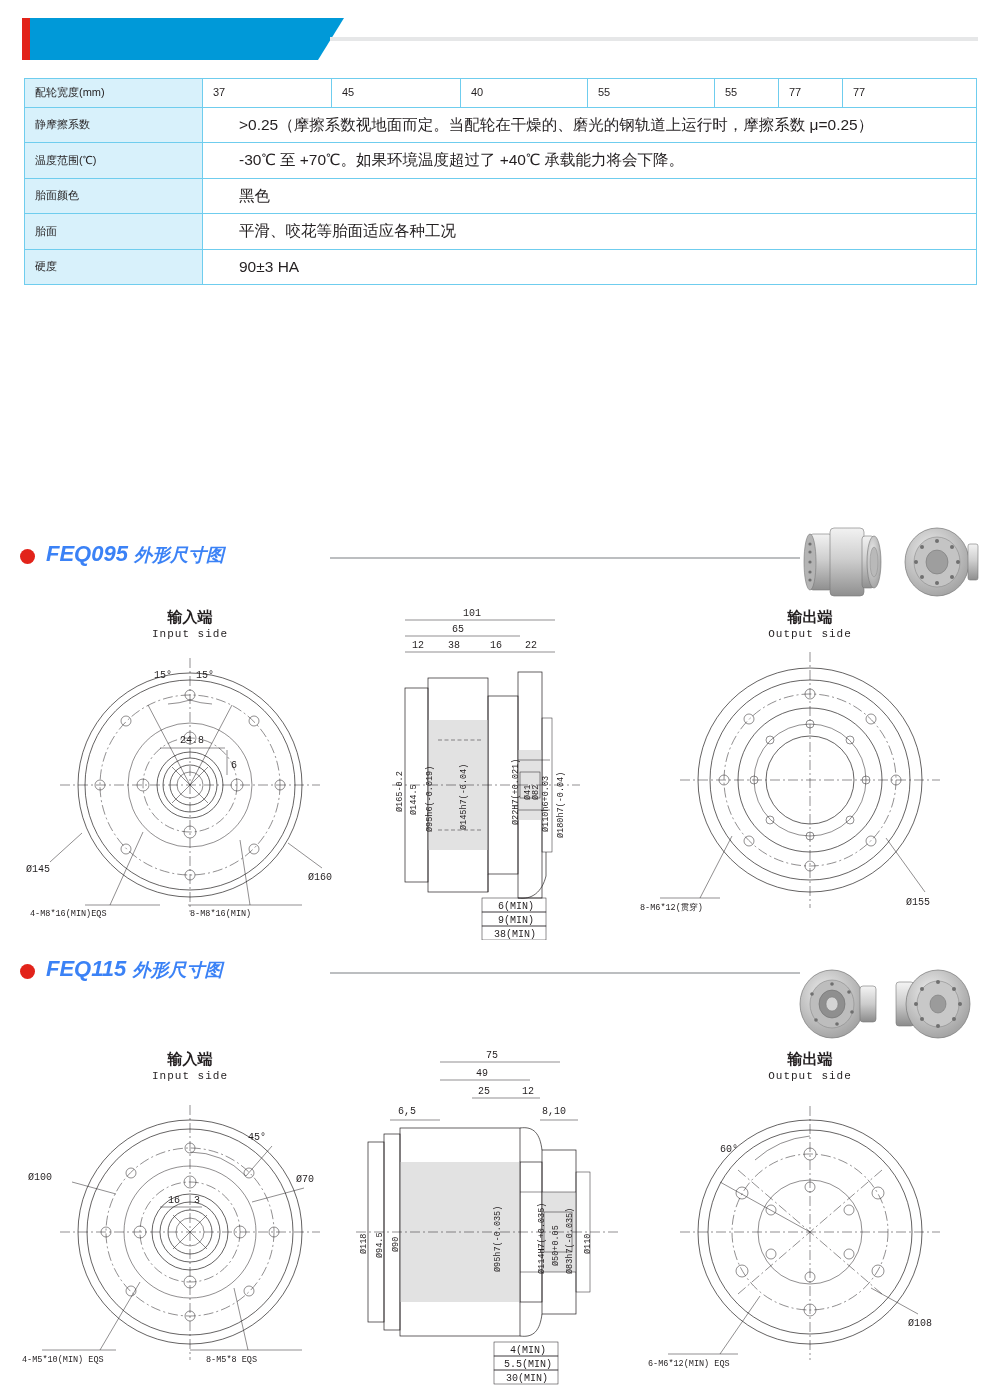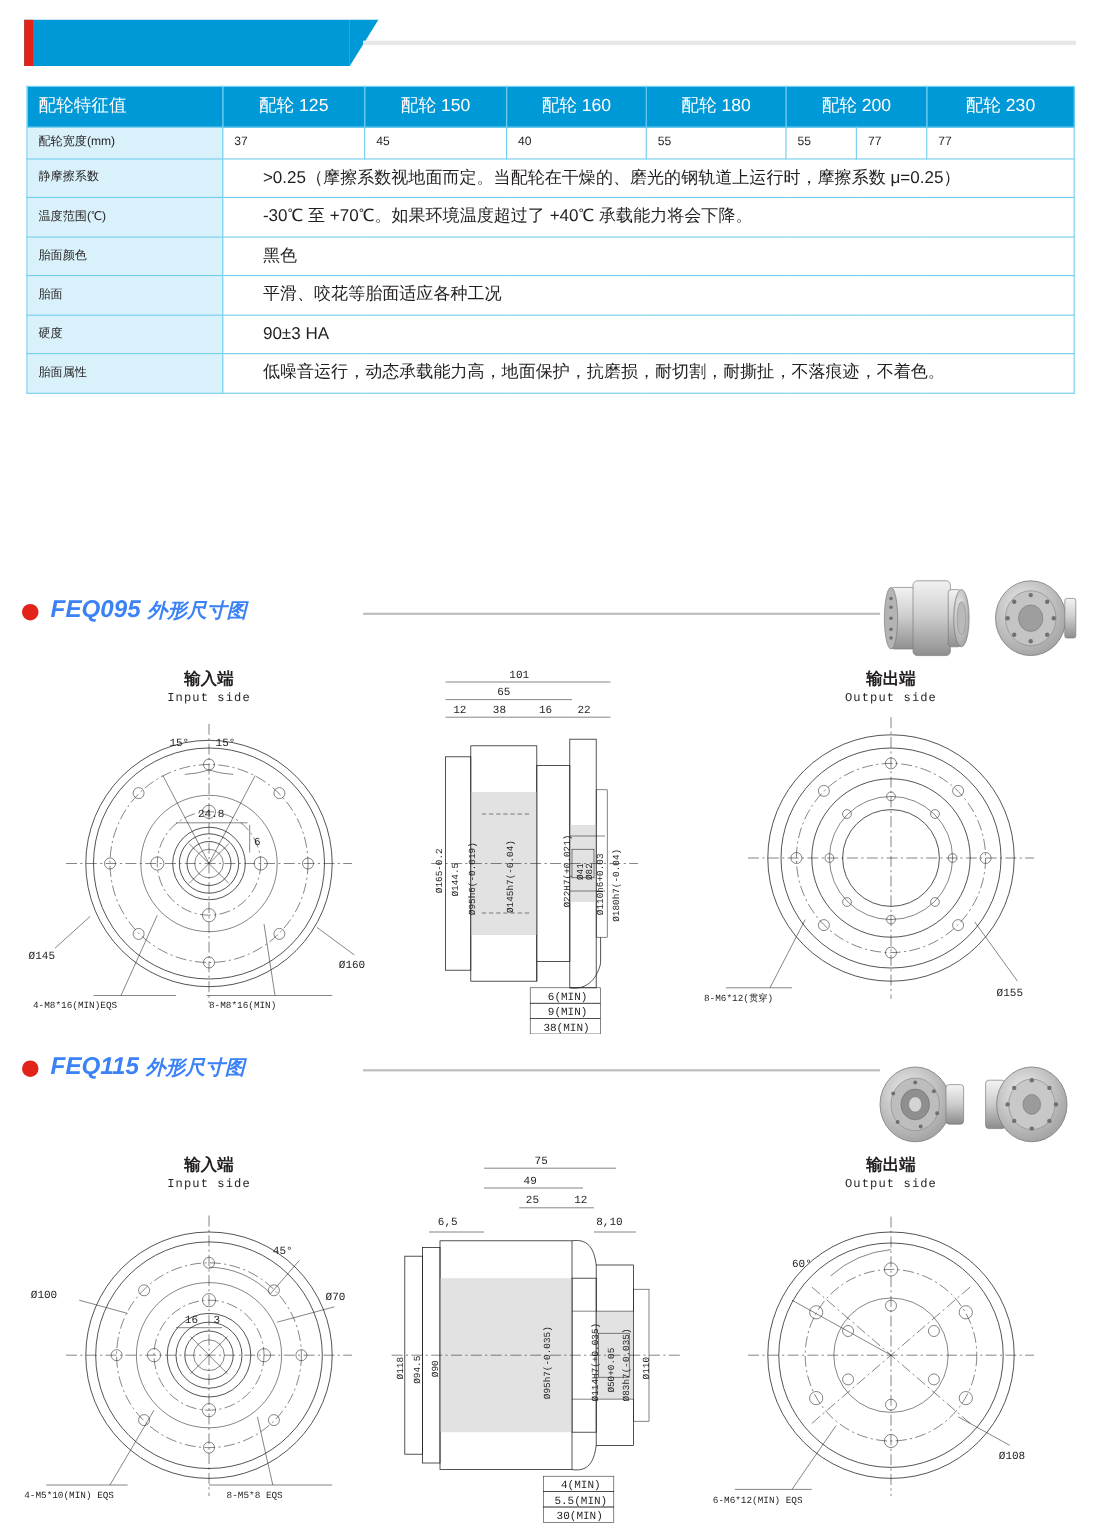--- a/index.html
+++ b/index.html
@@ -217,29 +217,20 @@
     <col style="width:178px">
     <col style="width:129px">
     <col style="width:129px">
     <col style="width:127px">
     <col style="width:127px">
     <col style="width:64px">
     <col style="width:64px">
     <col style="width:134px">
   </colgroup>
   <tbody>
-      <tr>
-    <td class="head-label">配轮特征值</td>
-    <td class="head">配轮 125</td>
-    <td class="head">配轮 150</td>
-    <td class="head">配轮 160</td>
-    <td class="head">配轮 180</td>
-    <td class="head" colspan="2">配轮 200</td>
-    <td class="head">配轮 230</td>
-  </tr>
   <tr>
     <td class="label">配轮宽度(mm)</td>
     <td class="num">37</td>
     <td class="num">45</td>
     <td class="num">40</td>
     <td class="num">55</td>
     <td class="num">55</td>
     <td class="num">77</td>
     <td class="num">77</td>
   </tr>
@@ -256,24 +247,20 @@
     <td class="wide" colspan="7">黑色</td>
   </tr>
   <tr>
     <td class="label">胎面</td>
     <td class="wide" colspan="7">平滑、咬花等胎面适应各种工况</td>
   </tr>
   <tr>
     <td class="label">硬度</td>
     <td class="wide" colspan="7">90±3 HA</td>
   </tr>
-  <tr>
-    <td class="label">胎面属性</td>
-    <td class="wide" colspan="7">低噪音运行，动态承载能力高，地面保护，抗磨损，耐切割，耐撕扯，不落痕迹，不着色。</td>
-  </tr>
 </tbody>
   </table>
 
 <div class="section" style="top:543px;">
   <div class="dot"></div>
   <div class="sec-title">
     <span>FEQ095</span>
     <span class="cn">外形尺寸图</span>
   </div>
   <div class="sec-rule" style="left:310px; width:470px;"></div>

